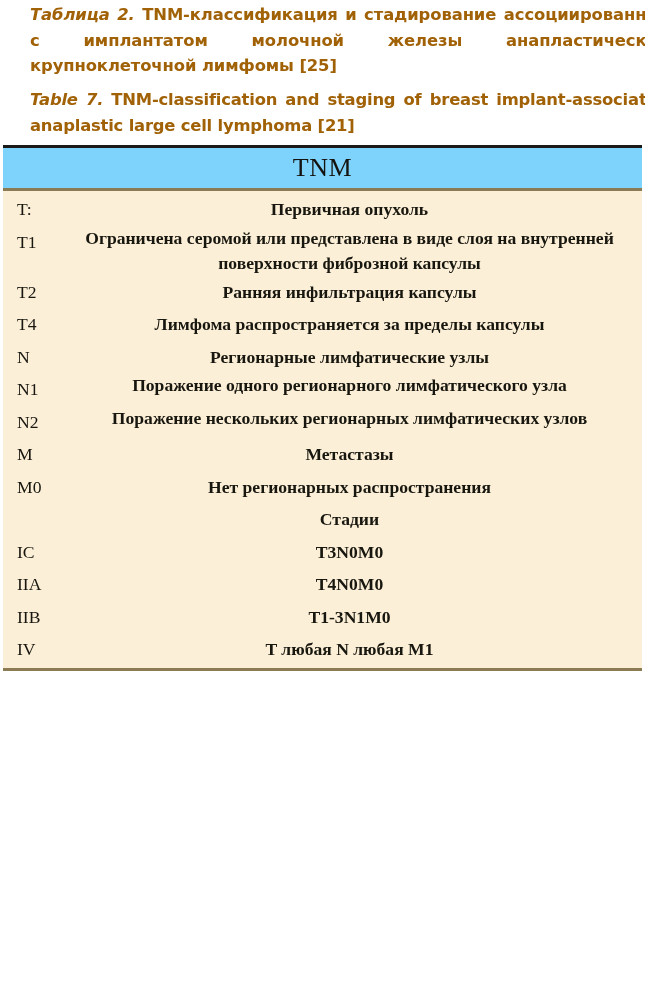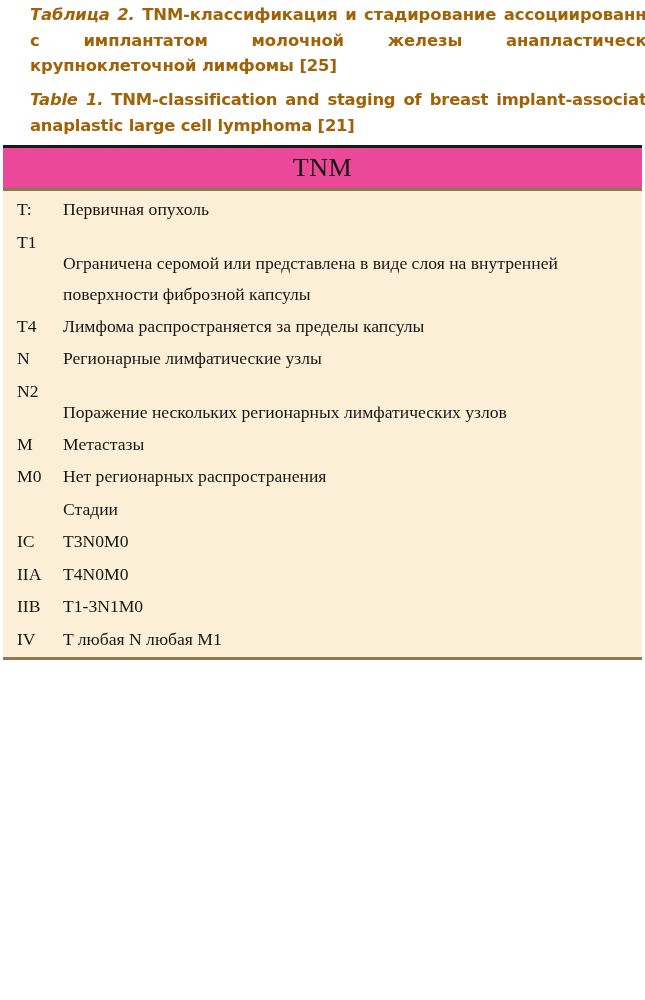--- a/index.html
+++ b/index.html
@@ -60,21 +60,21 @@
     left: 3px;
     top: 145px;
     width: 639px;
   }
 
   .tbl-top-rule {
     height: 3px;
     background: #1a1a18;
   }
   .tbl-head {
-    background: #ec4899;
+    background: #7dd3fc;
     text-align: center;
     font-size: 26px;
     line-height: 40px;
     height: 40px;
     color: #15130f;
     letter-spacing: 0.5px;
   }
   .tbl-head-rule {
     height: 3px;
     background: #8a7b55;
@@ -100,60 +100,68 @@
     flex: 0 0 58px;
     padding-left: 14px;
     box-sizing: border-box;
     text-align: left;
     white-space: nowrap;
   }
   .row .desc {
     flex: 1 1 auto;
     padding-right: 6px;
     padding-left: 2px;
-    text-align: left;
+    text-align: center;
+    font-weight: bold;
   }
   .row.two-line .desc {
-    line-height: 31px;
-    margin-top: 22px;
+    line-height: 25px;
   }
 </style>
 </head>
 <body>
 
 <div class="page">
 
   <div id="caption-ru" class="caption">
     <span class="lead">Таблица 2.</span><span> TNM-классификация и стадирование ассоциированной с имплантатом молочной железы анапластической крупноклеточной лимфомы [25]</span>
   </div>
 
   <div id="caption-en" class="caption">
-    <span class="lead">Table 1.</span><span> TNM-classification and staging of breast implant-associated anaplastic large cell lymphoma [21]</span>
+    <span class="lead">Table 7.</span><span> TNM-classification and staging of breast implant-associated anaplastic large cell lymphoma [21]</span>
   </div>
 
   <div class="table-wrap">
     <div class="tbl-top-rule"></div>
     <div class="tbl-head">TNM</div>
     <div class="tbl-head-rule"></div>
     <div class="tbl-body" id="table-body">
         <div class="row">
           <div class="lbl">T:</div>
           <div class="desc">Первичная опухоль</div>
         </div>
         <div class="row two-line">
           <div class="lbl">T1</div>
           <div class="desc">Ограничена серомой или представлена в виде слоя на внутренней поверхности фиброзной капсулы</div>
         </div>
         <div class="row">
+          <div class="lbl">T2</div>
+          <div class="desc">Ранняя инфильтрация капсулы</div>
+        </div>
+        <div class="row">
           <div class="lbl">T4</div>
           <div class="desc">Лимфома распространяется за пределы капсулы</div>
         </div>
         <div class="row">
           <div class="lbl">N</div>
           <div class="desc">Регионарные лимфатические узлы</div>
+        </div>
+        <div class="row two-line">
+          <div class="lbl">N1</div>
+          <div class="desc">Поражение одного регионарного лимфатического узла</div>
         </div>
         <div class="row two-line">
           <div class="lbl">N2</div>
           <div class="desc">Поражение нескольких регионарных лимфатических узлов</div>
         </div>
         <div class="row">
           <div class="lbl">M</div>
           <div class="desc">Метастазы</div>
         </div>
         <div class="row">

